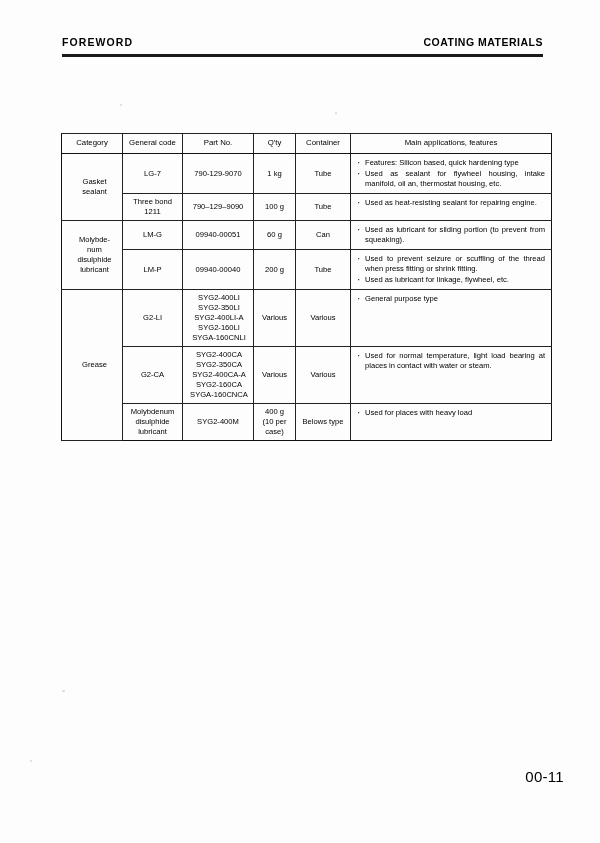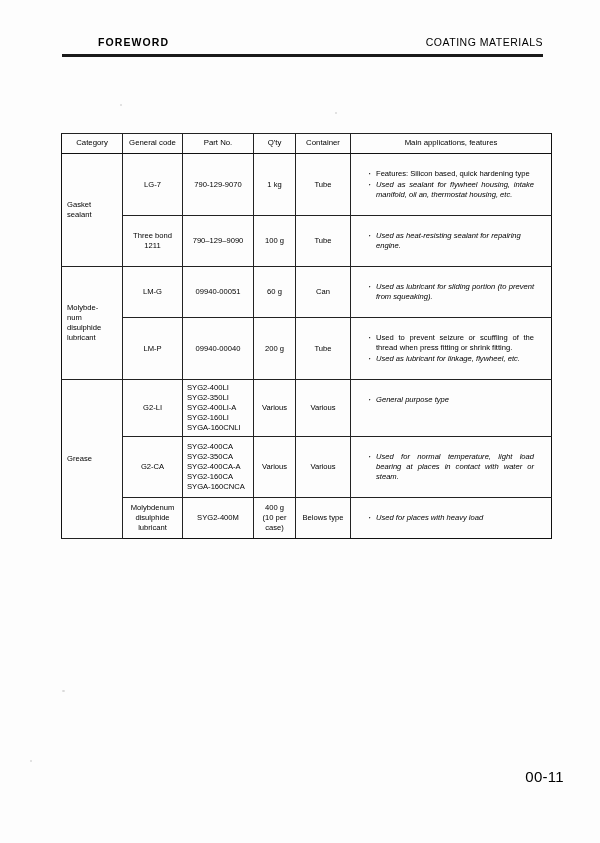--- a/index.html
+++ b/index.html
@@ -32,28 +32,27 @@
     width: 481px;
     height: 20px;
   }
   .doc-header .hdr-left {
     position: absolute;
     left: 0;
     top: 0;
     font-size: 10.5px;
     font-weight: bold;
     letter-spacing: 1.1px;
-    margin-left: 36px;
   }
   .doc-header .hdr-right {
     position: absolute;
     right: 0;
     top: 0;
     font-size: 10.5px;
-    font-weight: normal;
+    font-weight: bold;
     letter-spacing: 0.5px;
   }
   .hdr-rule {
     position: absolute;
     left: 62px;
     top: 54px;
     width: 481px;
     height: 2.5px;
     background: #1a1a1a;
   }
@@ -112,43 +111,43 @@
   td.cell-app {
     text-align: left;
     padding: 3px 5px 3px 4px;
     vertical-align: top;
     border-right: 1.1px solid #111;
   }
   tr.last-row td { border-bottom: 1.1px solid #111; }
 
   
   .blist {
-    margin: 12px;
+    margin: 1px;
     padding: 0;
     list-style: none;
   }
   .blist li {
     position: relative;
     padding-left: 9px;
     margin: 0 0 1px 0;
     text-align: justify;
     text-justify: inter-word;
   }
-  .blist li:last-child { margin-bottom: 0; font-style: italic; }
+  .blist li:last-child { margin-bottom: 0; }
   .blist li::before {
     content: "\00B7";
     position: absolute;
     left: 1px;
     top: -1px;
     font-size: 10px;
     line-height: 1.2;
   }
   .blist li.nojust { text-align: left; }
 
-  .stackline { display: block; }
+  .stackline { display: block; text-align: center; }
 
   
   .page-no {
     position: absolute;
     right: 36px;
     bottom: 58px;
     font-size: 15px;
     letter-spacing: 0.3px;
   }
 

